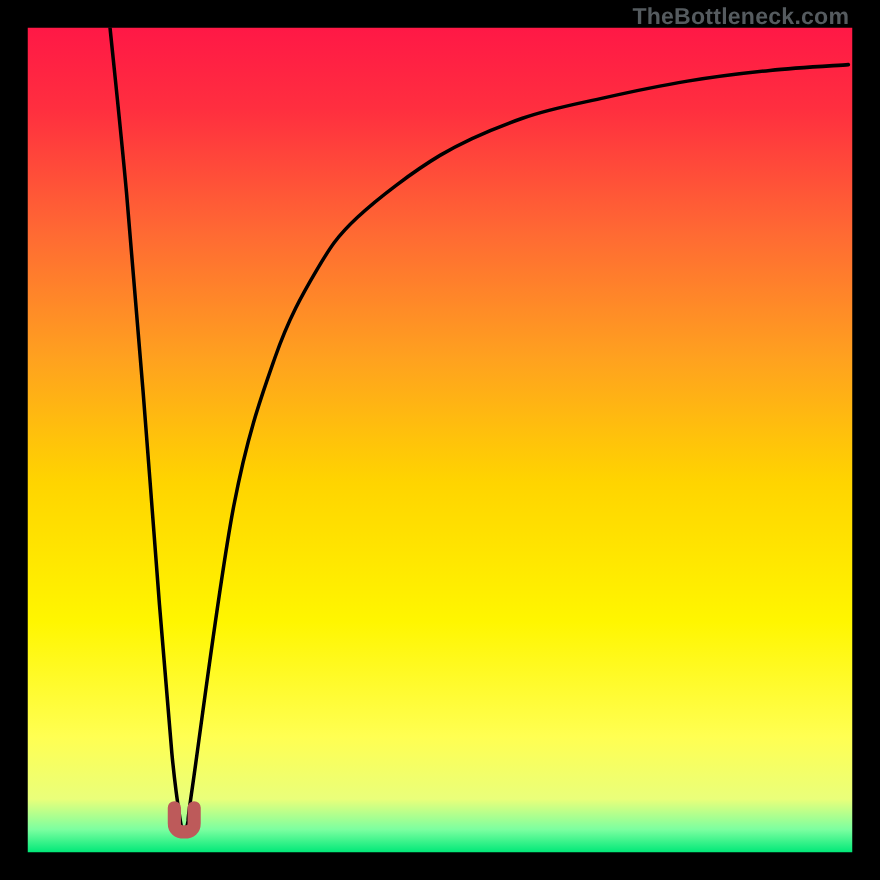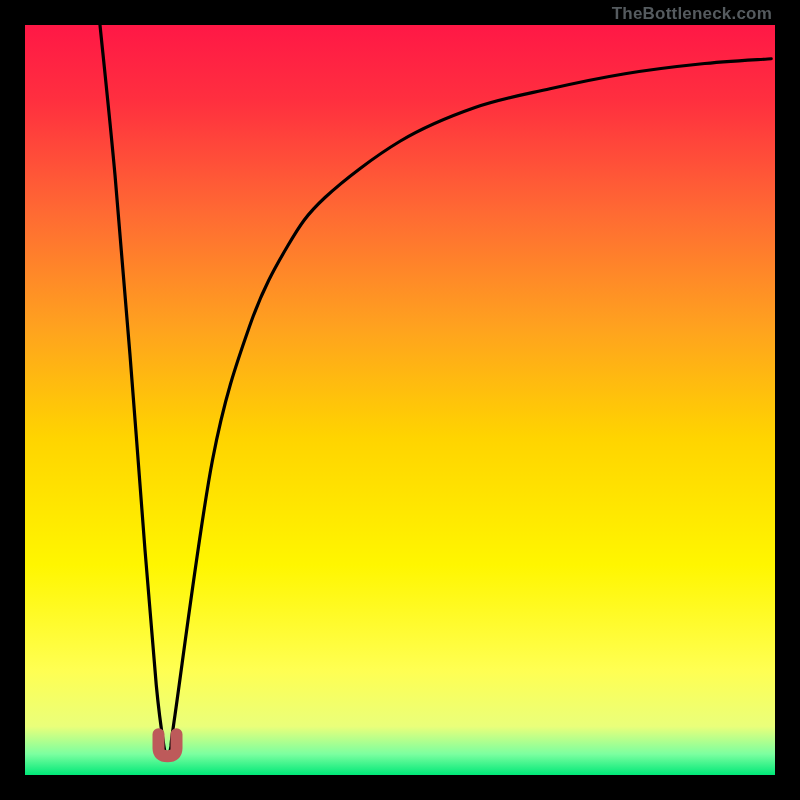--- a/index.html
+++ b/index.html
@@ -25,21 +25,21 @@
   }
   .gradient-fill {
     position: absolute;
     left: 0; top: 0; right: 0; bottom: 0;
   }
   .attribution {
     position: absolute;
     top: 4px;
     right: 28px;
     font-family: Arial, Helvetica, sans-serif;
-    font-size: 17px;
+    font-size: 21px;
     font-weight: bold;
     color: #555b5f;
     letter-spacing: 0.2px;
     text-align: right;
   }
   svg.curve {
     position: absolute;
     left: 0; top: 0;
     width: 100%;
     height: 100%;

